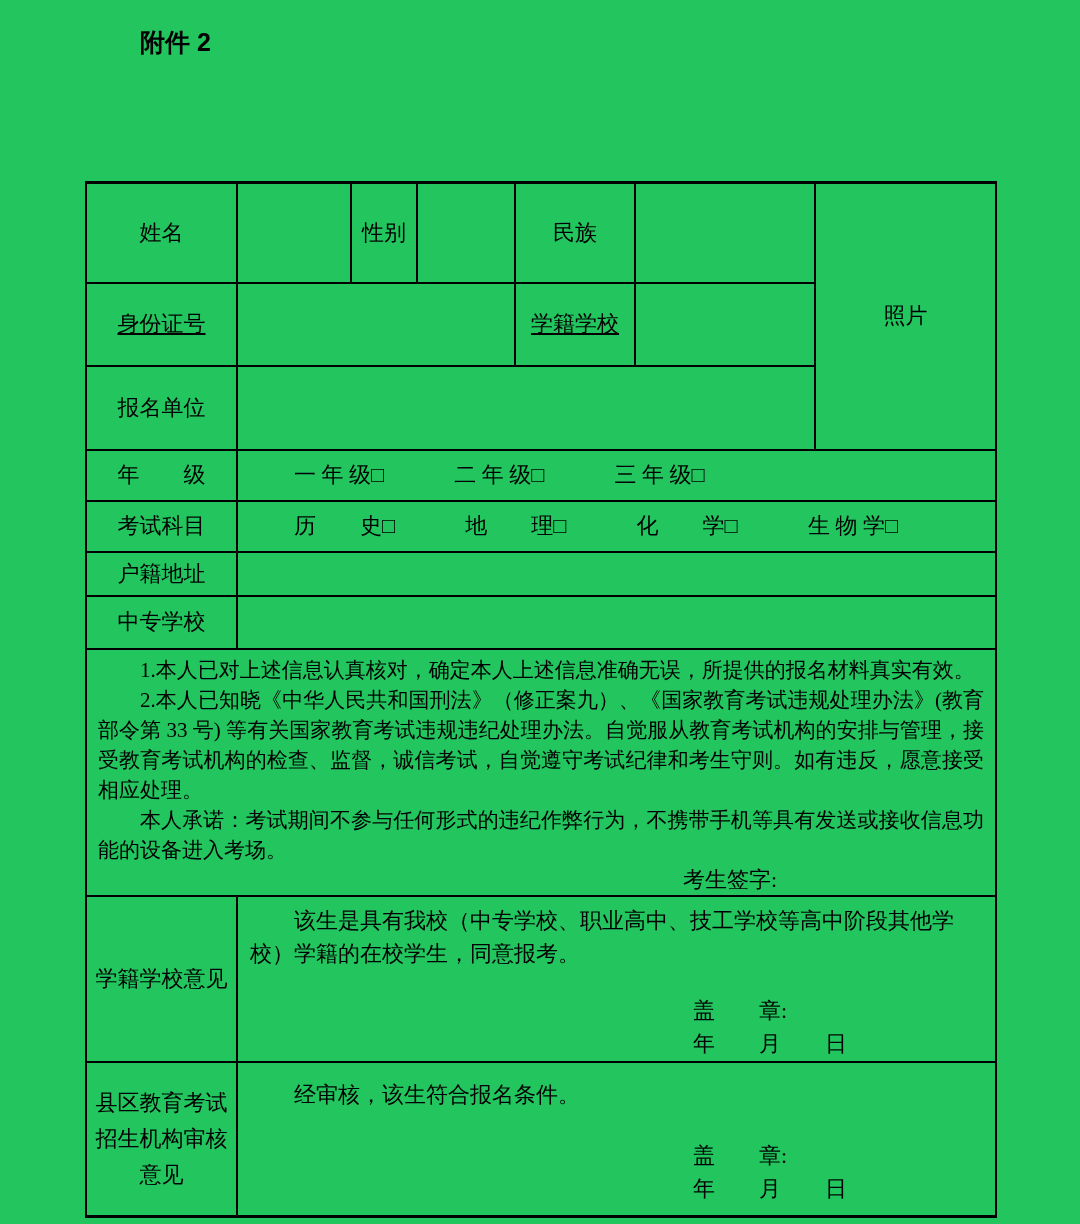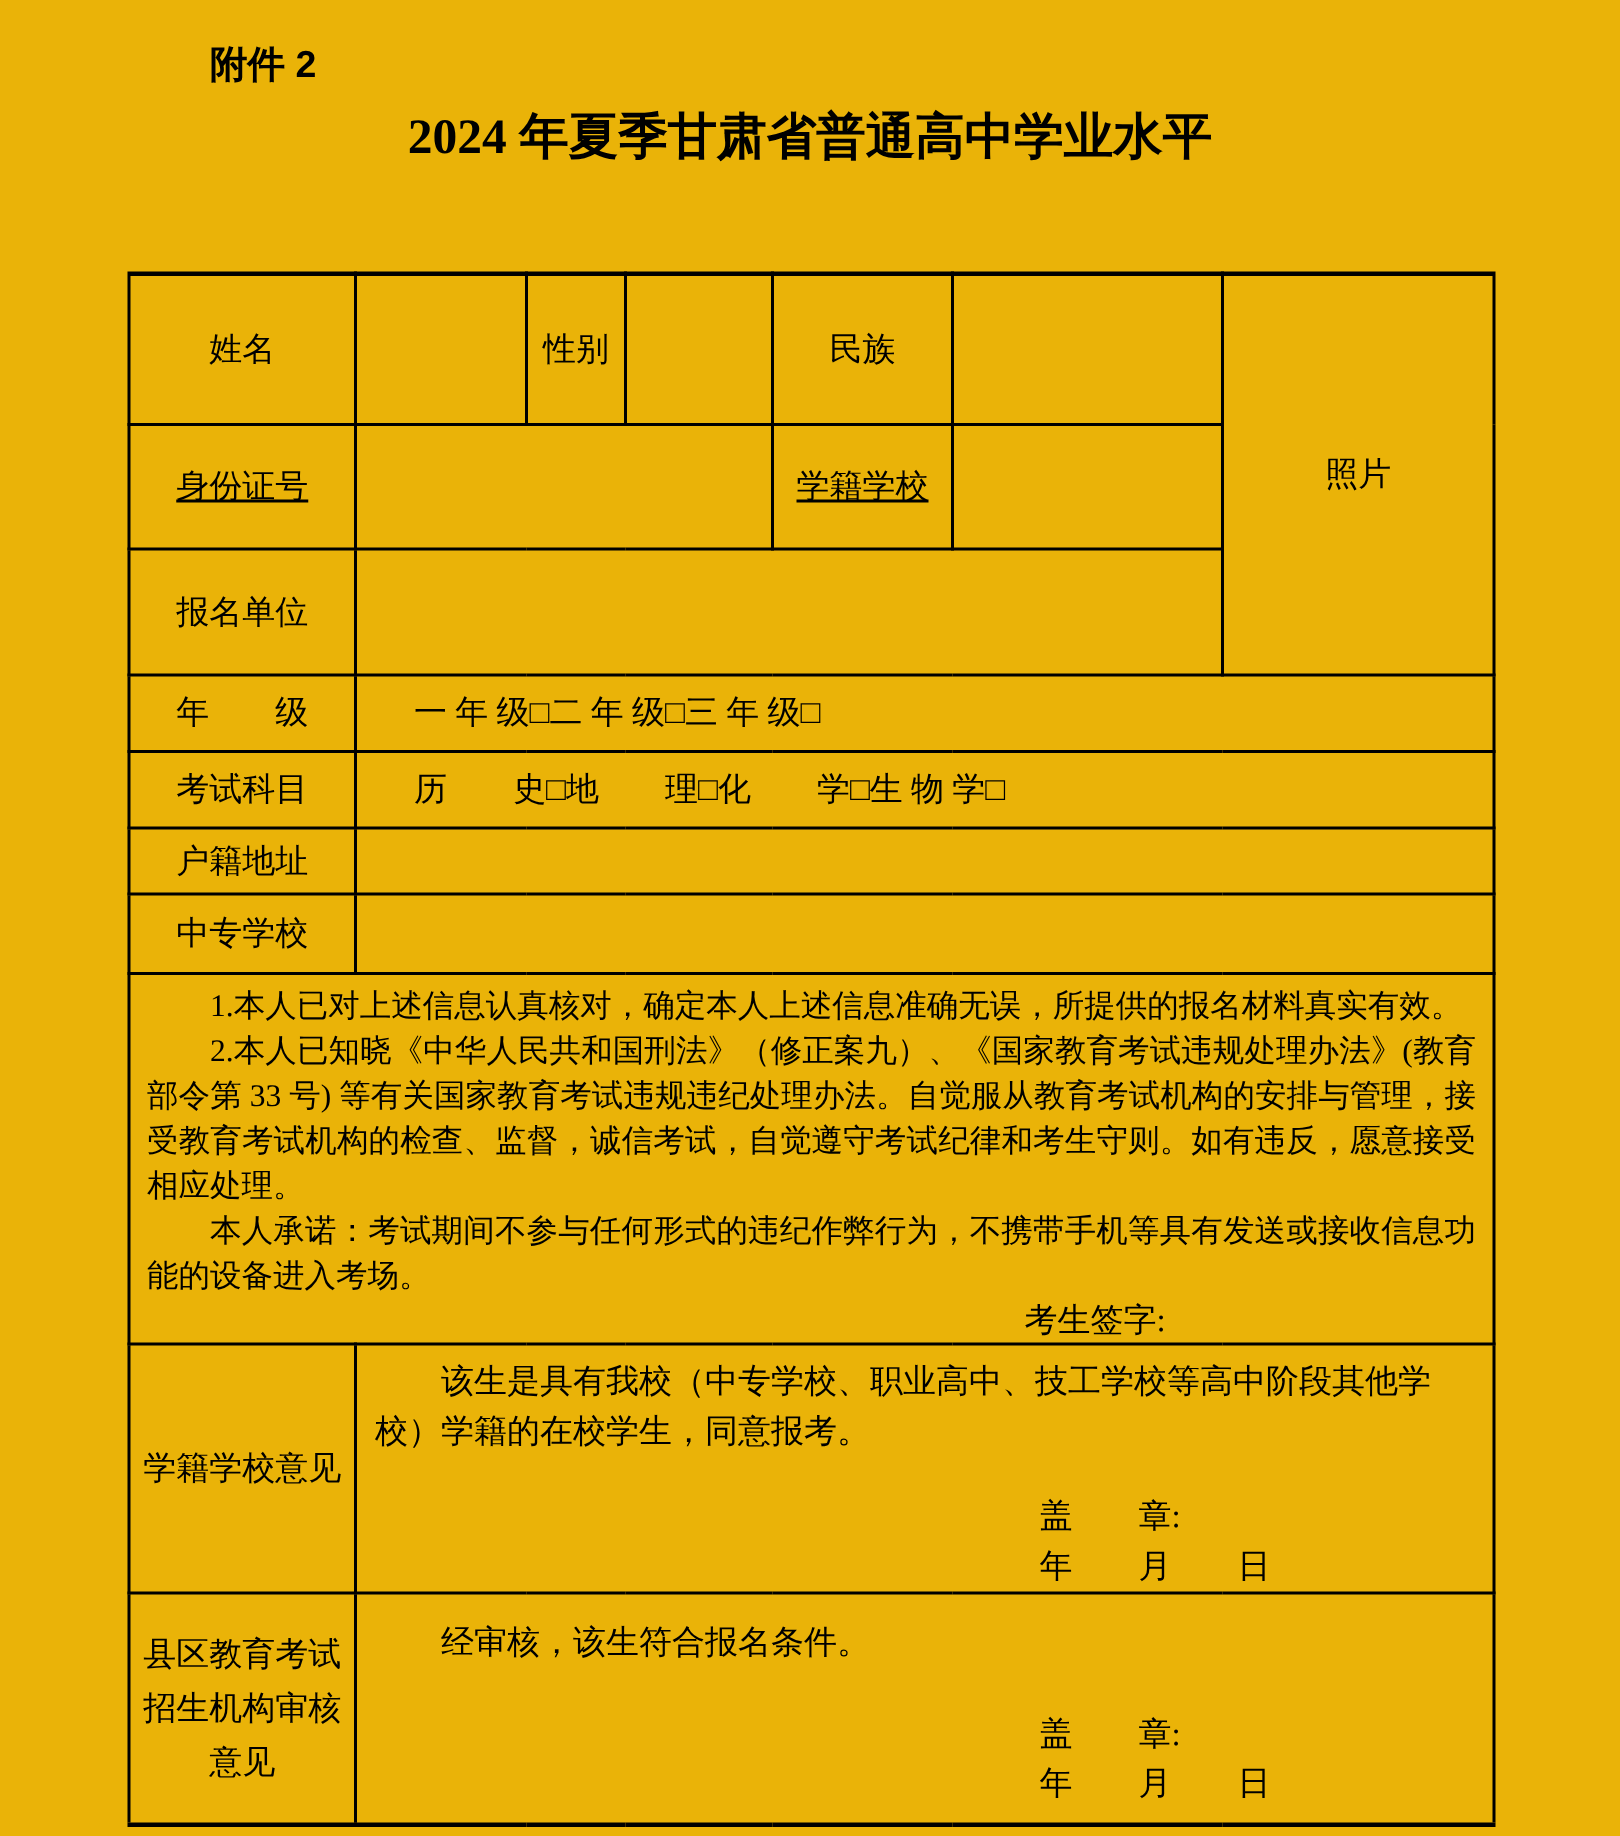--- a/index.html
+++ b/index.html
@@ -1,19 +1,19 @@
 <!DOCTYPE html>
 <html><head>
 <meta charset="utf-8">
 <style>
   html,body{margin:0;padding:0;background:#ffffff;}
   .page{
     position:relative;
     width:1080px;height:1224px;
-    background:#eab308;color:#000;
+    background:#22c55e;color:#000;
     font-family:"Liberation Serif","DejaVu Serif",serif;
     overflow:hidden;
   }
   .attachment{
     position:absolute;left:140px;top:26px;
     font-family:"Liberation Sans","DejaVu Sans",sans-serif;
     font-weight:bold;font-size:25px;
   }
   .title{
     position:absolute;left:0;top:70px;width:1080px;
@@ -27,22 +27,22 @@
   table.form td{
     border:2px solid #000;
     font-size:22px;vertical-align:middle;padding:0;
     overflow:hidden;
   }
   td.lab{text-align:center;}
   .r1{height:100px;} .r2{height:83px;text-decoration:underline;} .r3{height:84px;}
   .r4{height:51px;} .r5{height:51px;} .r6{height:44px;border-radius:10px;} .r7{height:53px;}
   .r8{height:247px;} .r9{height:166px;} .r10{height:155px;}
   .opts{
-    display:flex;align-items:center;
-    padding-left:38px;text-align:left;font-family:Liberation Serif, serif;
+    display:flex;align-items:center;gap:70px;
+    padding-left:56px;text-align:left;font-family:Liberation Serif, serif;
   }
   .decl{vertical-align:top;text-align:left;}
   .decl p{
     margin:0;padding:0 11px;
     font-size:21px;line-height:30px;
     text-indent:2em;text-align:justify;
   }
   .decl p.first{padding-top:5px;}
   .sig-line{
     margin:0;padding:0 11px;
@@ -65,21 +65,20 @@
   .photo-cell{text-align:center;}
 </style>
 </head>
 <body>
 
 <div class="page">
 
   <div class="attachment">附件 2</div>
 
   <div class="title">
-    <div>2024 年夏季甘肃省普通高中学业水平</div>
   </div>
 
   <table class="form">
     <colgroup>
       <col style="width:151px">
         <col style="width:114px">
         <col style="width:66px">
       <col style="width:98px">
         <col style="width:120px">
         <col style="width:180px">

